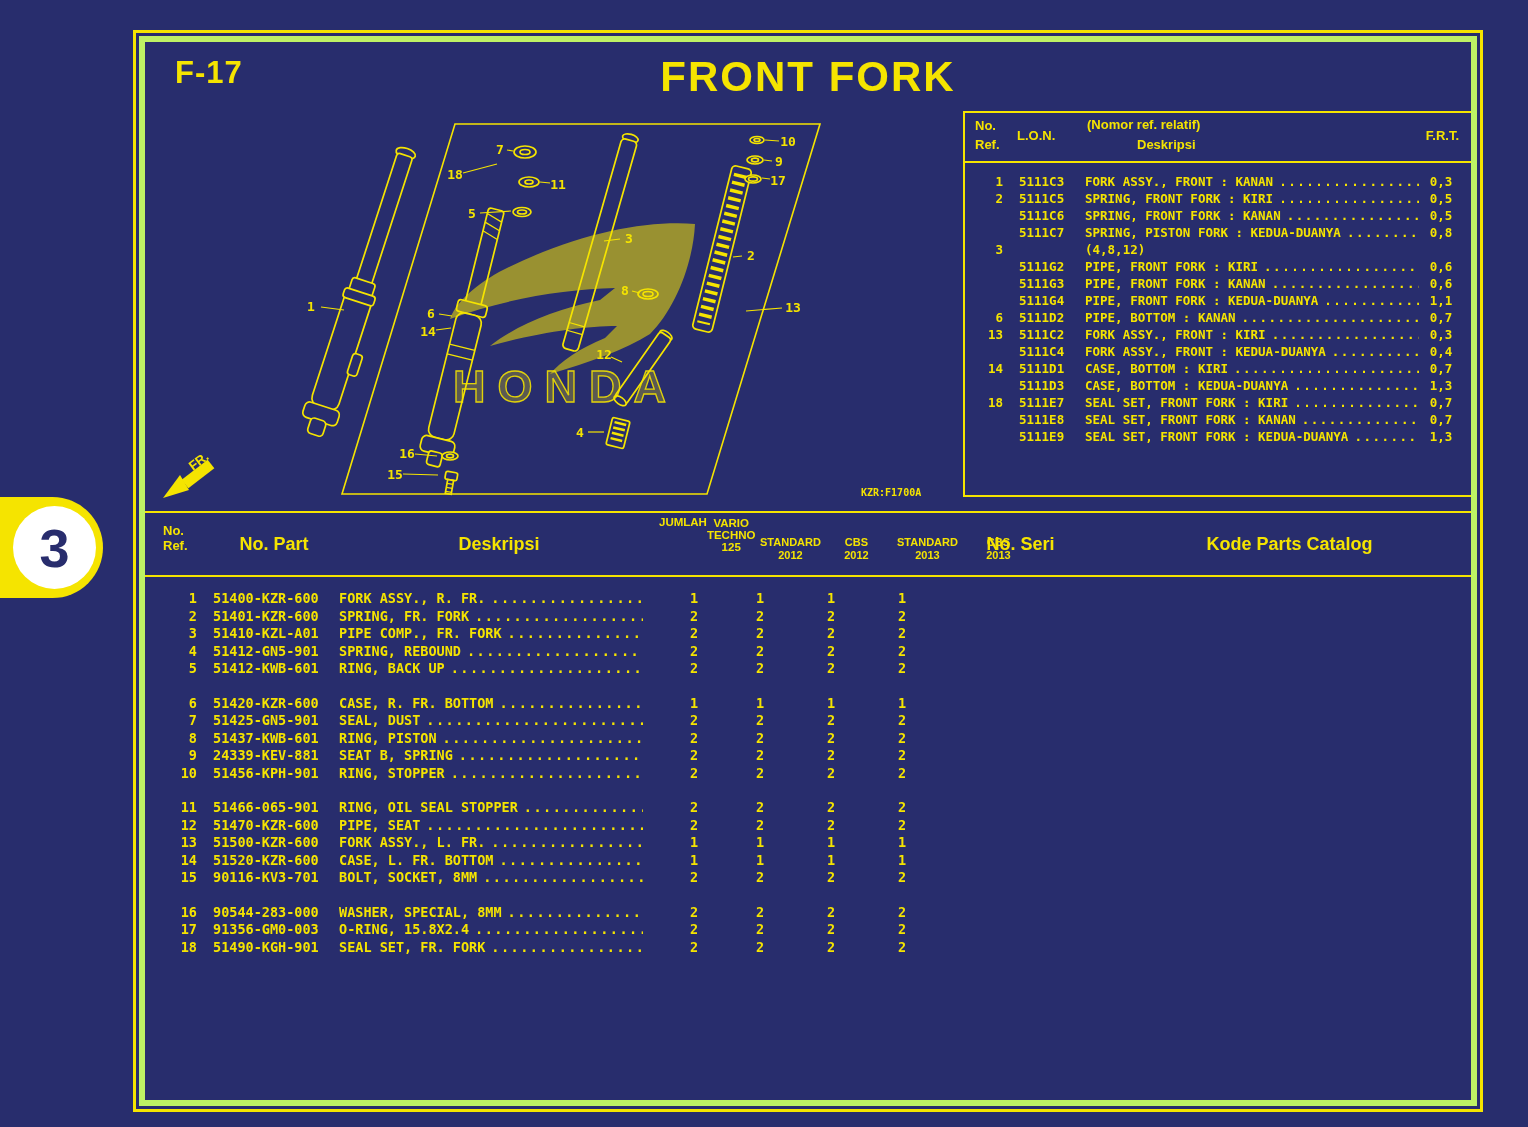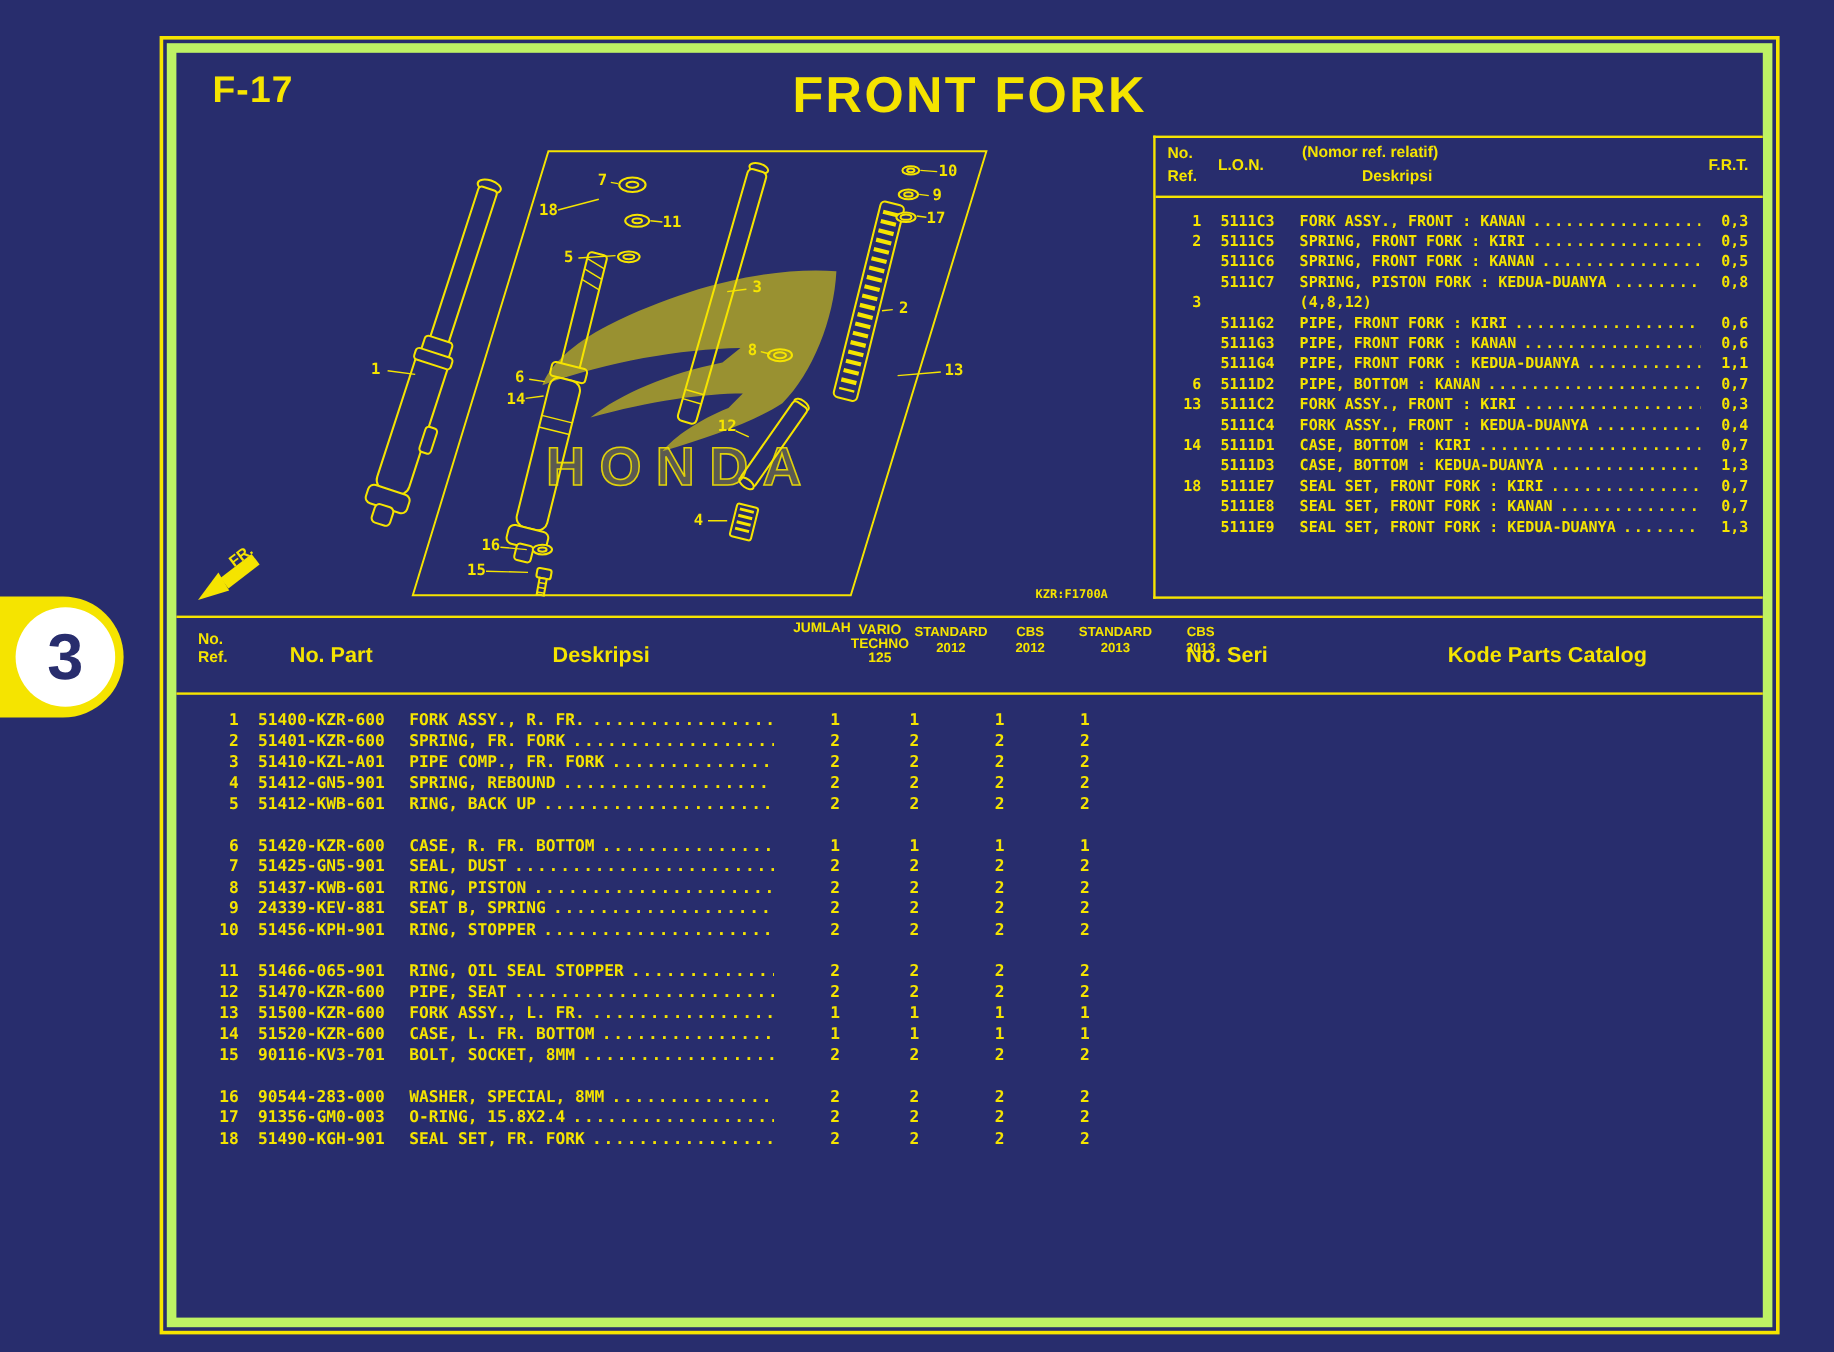--- a/index.html
+++ b/index.html
@@ -5,21 +5,21 @@
   *{margin:0;padding:0;box-sizing:border-box}
   html,body{width:1528px;height:1127px}
   body{
     position:relative;
     background:#282d6d;
     color:#f5e400;
     font-family:"DejaVu Sans Mono",monospace;
     overflow:hidden;
   }
   .frame{position:absolute;left:133px;top:30px;width:1350px;height:1082px;border:3px solid #f5e400;background:#282d6d}
-  .frame-inner{position:absolute;inset:3px;border:8px solid #bef264}
+  .frame-inner{position:absolute;inset:3px;border:6px solid #bef264}
 
   
   .header{position:absolute;left:0;top:0;width:100%;height:62px}
   .page-code{position:absolute;left:30px;top:13px;font-family:"Liberation Sans",sans-serif;font-weight:bold;font-size:31px;letter-spacing:1px}
   .page-title{position:absolute;left:0;right:0;top:11px;text-align:center;font-family:"Liberation Sans",sans-serif;font-weight:bold;font-size:42px;letter-spacing:2px}
 
   
   .diagram{position:absolute;left:0;top:62px;width:826px;height:402px}
   .diagram svg{width:100%;height:100%;display:block}
   .ln{stroke:#f5e400;fill:none;stroke-width:1.6px}
@@ -32,34 +32,34 @@
 
   
   .lon-box{position:absolute;top:69px;right:0;width:508px;height:386px;border-left:2px solid #f5e400;border-top:2px solid #f5e400;border-bottom:2px solid #f5e400;background:#282d6d}
   .lon-head{position:relative;height:50px;border-bottom:2px solid #f5e400}
   .lh{position:absolute;font-family:"Liberation Sans",sans-serif;font-weight:bold;font-size:13px;white-space:nowrap}
   .lon-rows{padding:10px 12px 0 8px}
   .lon-row{display:flex;align-items:baseline;height:17px;line-height:17px;font-size:12.5px;font-weight:bold;white-space:nowrap}
   .lr-ref{width:30px;text-align:right}
   .lr-lon{width:76px;padding-left:16px}
   .lr-desc{flex:1;display:flex;align-items:center;overflow:hidden;padding-left:6px}
-  .lr-frt{width:36px;text-align:right}
+  .lr-frt{width:36px;text-align:center}
   .desc-text{white-space:nowrap}
   .leader{flex:1;overflow:hidden;white-space:nowrap;margin-left:6px;margin-right:4px;letter-spacing:1.5px}
 
   
   .parts{position:absolute;left:0;top:469px;right:0;bottom:0;border-top:2px solid #f5e400}
   .cols{display:grid;grid-template-columns:52px 130px 320px 70px 62px 80px 62px 175px 1fr;padding-left:12px}
   .parts-head{position:relative;height:64px;border-bottom:2px solid #f5e400;font-family:"Liberation Sans",sans-serif;font-weight:bold}
   .ph-ref{font-size:13px;line-height:15px;padding-top:10px;padding-left:6px}
   .ph-part,.ph-desc,.ph-seri,.ph-kode{font-size:18px;align-self:center;text-align:center}
   .ph-qty{grid-column:4 / 8;display:flex;flex-direction:row;padding-top:3px}
   .ph-jumlah{text-align:center;font-size:11.5px}
   .ph-model{text-align:center;font-size:11.5px;margin-top:1px}
-  .ph-cols{display:grid;grid-template-columns:70px 62px 80px 62px;margin-top:3px}
+  .ph-cols{display:grid;grid-template-columns:70px 62px 80px 62px;margin-top:20px}
   .ph-col{text-align:center;font-size:11px;line-height:13px}
   .parts-rows{padding-top:13px}
   .p-row{height:17.5px;line-height:17.5px;font-size:13.5px;font-weight:bold;align-items:baseline;white-space:nowrap}
   .pr-ref{text-align:right;padding-right:12px}
   .pr-part{padding-left:4px}
   .pr-desc{display:flex;align-items:center;overflow:hidden;padding-right:12px}
   .pr-q{text-align:center}
   .group-gap{height:17px}
 
   

